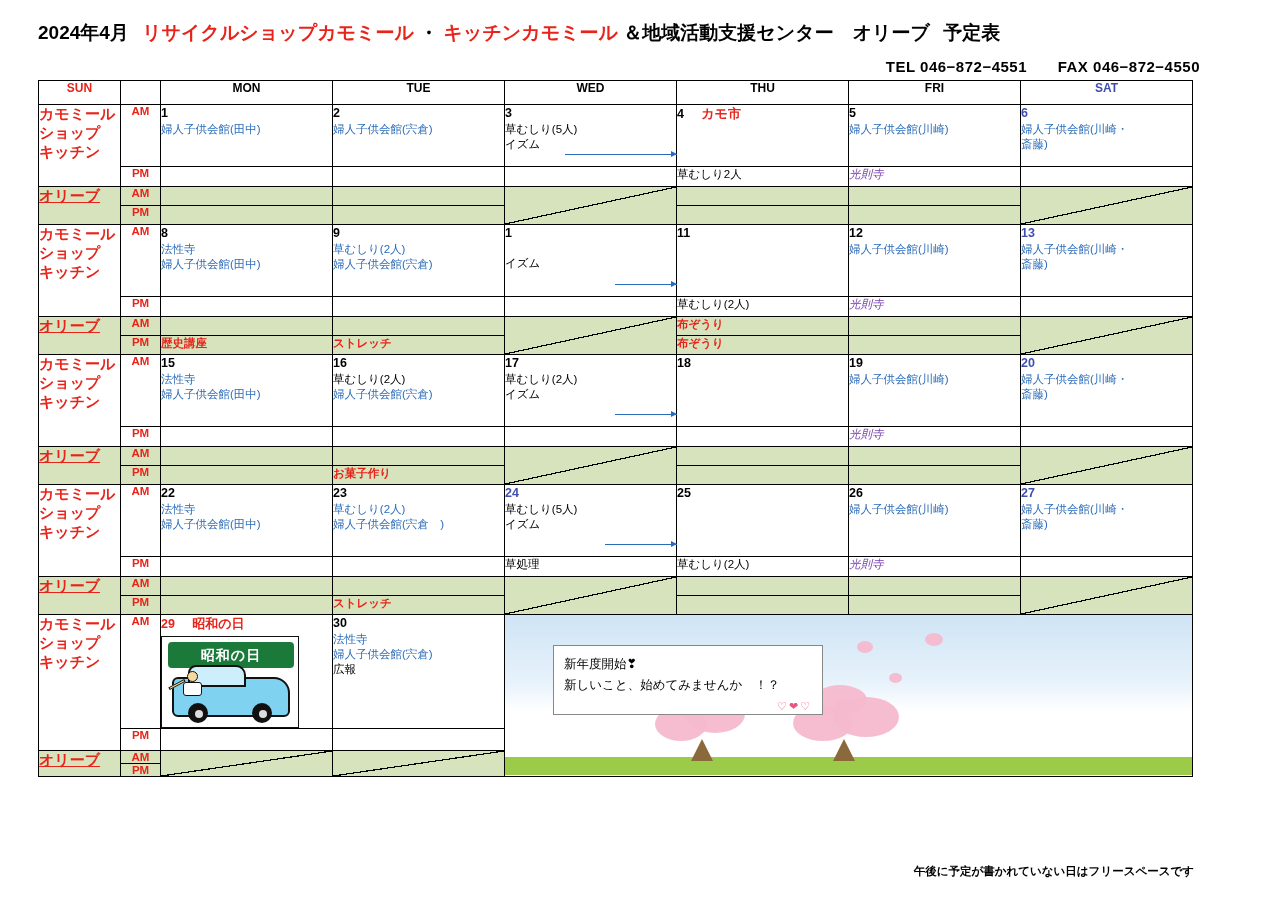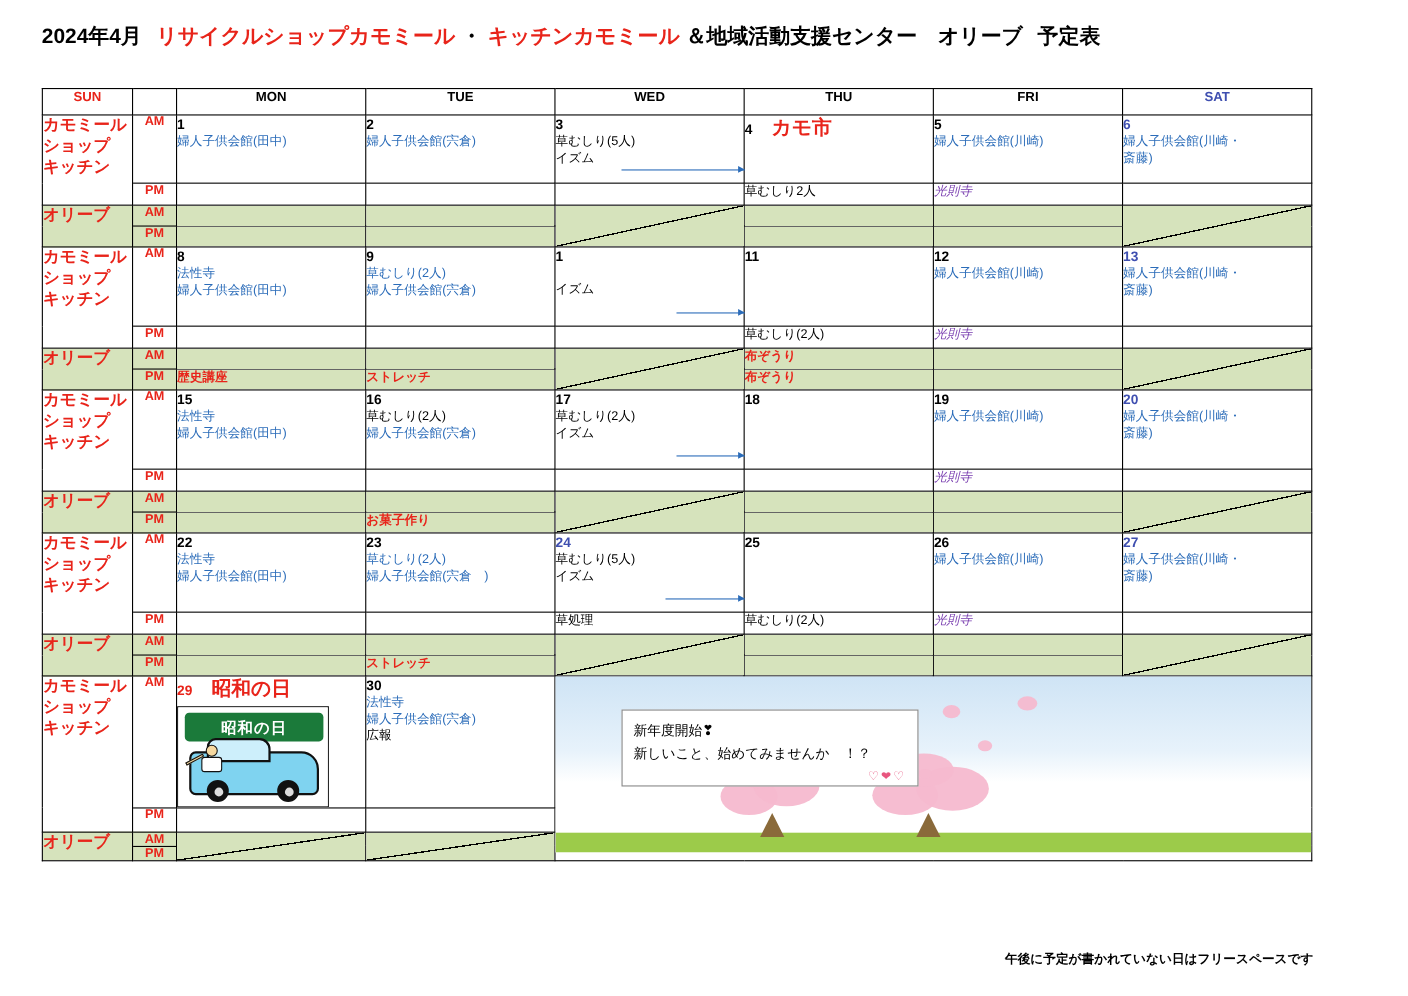--- a/index.html
+++ b/index.html
@@ -56,38 +56,39 @@
     vertical-align:middle;
     padding:4px 4px 4px 5px;
     line-height:1.25;
     font-size:15px;
     color:#e8241a;
     font-weight:bold;
   }
   td.rowlabel.olive {
     background:#d6e3bc;
     color:#e8241a;
+    text-decoration:underline;
   }
   td.ampm {
     text-align:center; vertical-align:middle;
     font-size:11.5px; font-weight:bold; color:#e8241a;margin-top:36px;
   }
   td.ampm.olive { background:#d6e3bc; }
 
   td.cell { position:relative; padding:3px 4px 2px 5px; line-height:1.32; }
   td.cell.olive { background:#d6e3bc;margin-top:15px; }
 
   .daynum { font-size:12.5px; font-weight:bold; color:#000; display:inline-block; }
   .daynum.sat { color:#3f4fb0; }
   .ev { display:block; font-size:11.5px; white-space:nowrap; }
   .ev.blue { color:#2b6cb9; }
   .ev.purple { color:#7a3fb0;font-style:italic; }
   .ev.black { color:#000; }
   .ev.red { color:#e8241a; font-weight:bold; }
-  .inline-red { color:#e8241a; font-weight:bold; font-size:18px; margin-left:14px; }
+  .inline-red { color:#e8241a; font-weight:bold; font-size:13px; margin-left:14px; }
   
   .diag2 { position:relative; }
   .diag2::after{
     content:""; position:absolute; left:0; top:0; right:0; bottom:0;
     background:linear-gradient(to bottom right, transparent calc(50% - 0.6px), #000 calc(50% - 0.6px), #000 calc(50% + 0.6px), transparent calc(50% + 0.6px));
   }
 
   
   .arrow {
     position:absolute; height:1px; background:#2b6cb9;
@@ -170,21 +171,21 @@
     position:absolute; border-radius:50%; background:#f6b9cf; opacity:.95;
   }
   .banner .trunk {
     position:absolute; bottom:0; width:0; height:0;
     border-left:11px solid transparent; border-right:11px solid transparent;
     border-bottom:22px solid #8a6a3a;
   }
   .msgbox {
     position:absolute; left:48px; top:30px; width:270px; height:70px;
     background:#ffffff; border:1px solid #888;
-    padding:8px 10px; font-size:12.5px; line-height:1.7;margin-left:12px;
+    padding:8px 10px; font-size:12.5px; line-height:1.7;
   }
   .msgbox .hearts { color:#e8567f; text-align:right; font-size:11px; letter-spacing:2px; }
 
   .footnote {
     position:absolute; right:86px; top:864px;
     font-size:11.5px; font-weight:bold; color:#000; white-space:nowrap;
   }
 </style>
 </head>
 <body>
@@ -193,20 +194,24 @@
 
   <div class="title-row">
     <span class="t-black">2024年4月</span>
     <span class="t-red t-pad">リサイクルショップカモミール</span>
     <span class="t-black">・</span>
     <span class="t-red">キッチンカモミール</span>
     <span class="t-black">＆地域活動支援センター　オリーブ</span>
     <span class="t-black t-pad">予定表</span>
   </div>
 
+  <div class="contact">
+    <span>TEL 046−872−4551</span>
+    <span>FAX 046−872−4550</span>
+  </div>
 
   <table class="cal">
     <colgroup>
       <col class="c-label">
         <col class="c-ampm">
       <col class="c-day">
         <col class="c-day">
         <col class="c-day">
       <col class="c-day">
         <col class="c-day">

